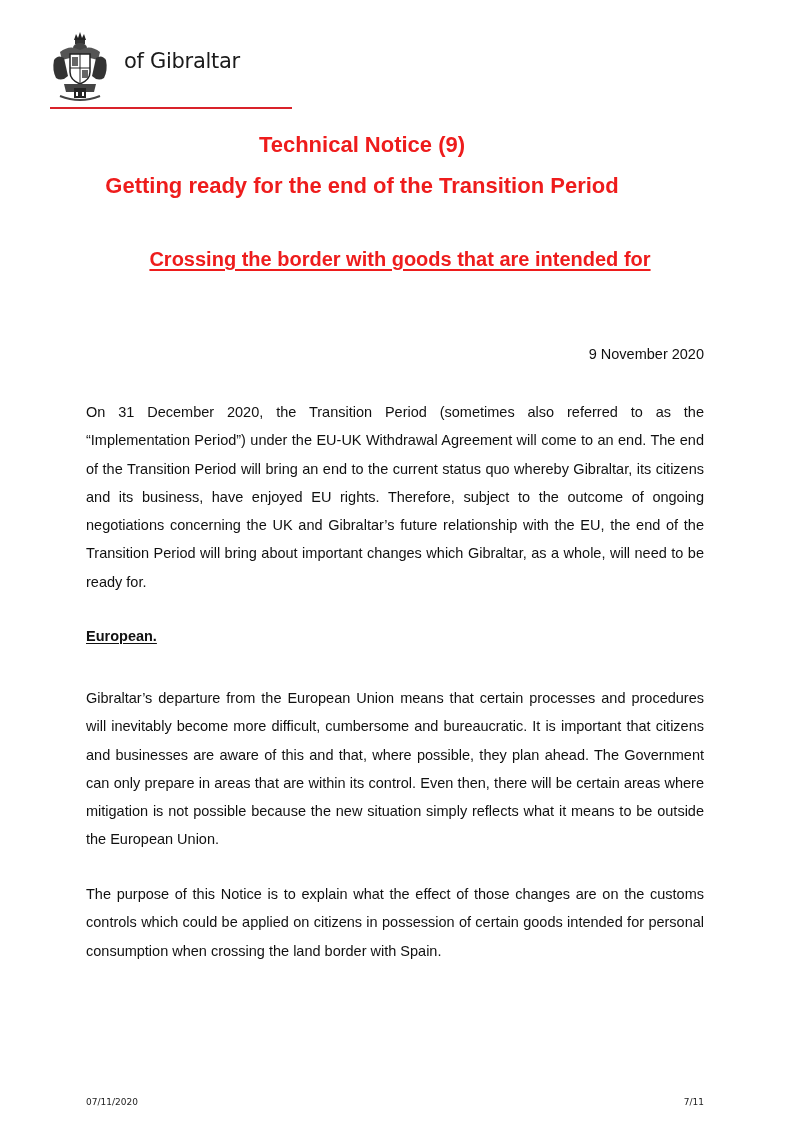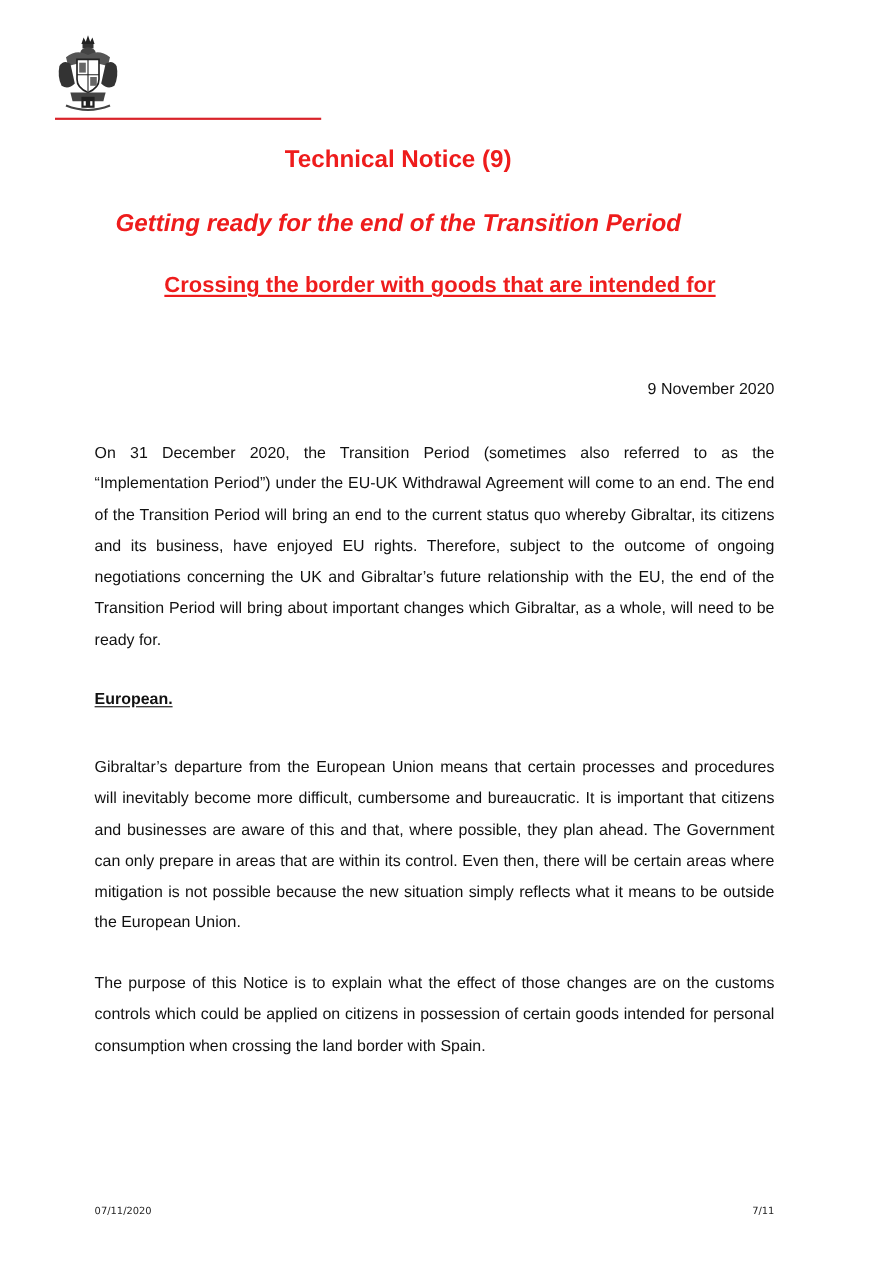--- a/index.html
+++ b/index.html
@@ -50,21 +50,21 @@
     .title {
       position: absolute;
       left: 0;
       width: 724px;
       text-align: center;
       font-weight: bold;
       color: #ee1c1c;
       font-size: 22px;
     }
     .title1 { top: 132px; }
-    .title2 { top: 190px; font-style: italic; }
+    .title2 { top: 173px; }
     .subtitle {
       position: absolute;
       left: 0;
       width: 800px;
       text-align: center;
       font-weight: bold;
       color: #ee1c1c;
       font-size: 20px;
       line-height: 38px;
       top: 240px;
@@ -130,20 +130,21 @@
     <path d="M4 30 Q8 24 14 28 L18 46 Q12 52 6 48 Q2 40 4 30 Z" fill="#333"></path>
     <path d="M56 30 Q52 24 46 28 L42 46 Q48 52 54 48 Q58 40 56 30 Z" fill="#333"></path>
 
     <path d="M14 54 L46 54 L44 62 L16 62 Z" fill="#444"></path>
     <rect x="24" y="58" width="12" height="10" fill="#222"></rect>
     <rect x="26" y="62" width="2" height="4" fill="#fff"></rect>
     <rect x="32" y="62" width="2" height="4" fill="#fff"></rect>
     <path d="M10 66 Q30 74 50 66" stroke="#444" stroke-width="2" fill="none"></path>
   </svg>
   <div class="logo-text">
+    <div>of Gibraltar</div>
   </div>
   <div class="logo-line"></div>
 </div>
 
 <div class="title title1">Technical Notice (9)</div>
 <div class="title title2">Getting ready for the end of the Transition Period</div>
 
 <div class="subtitle">
   <div>Crossing the border with goods that are intended for</div>
 </div>

